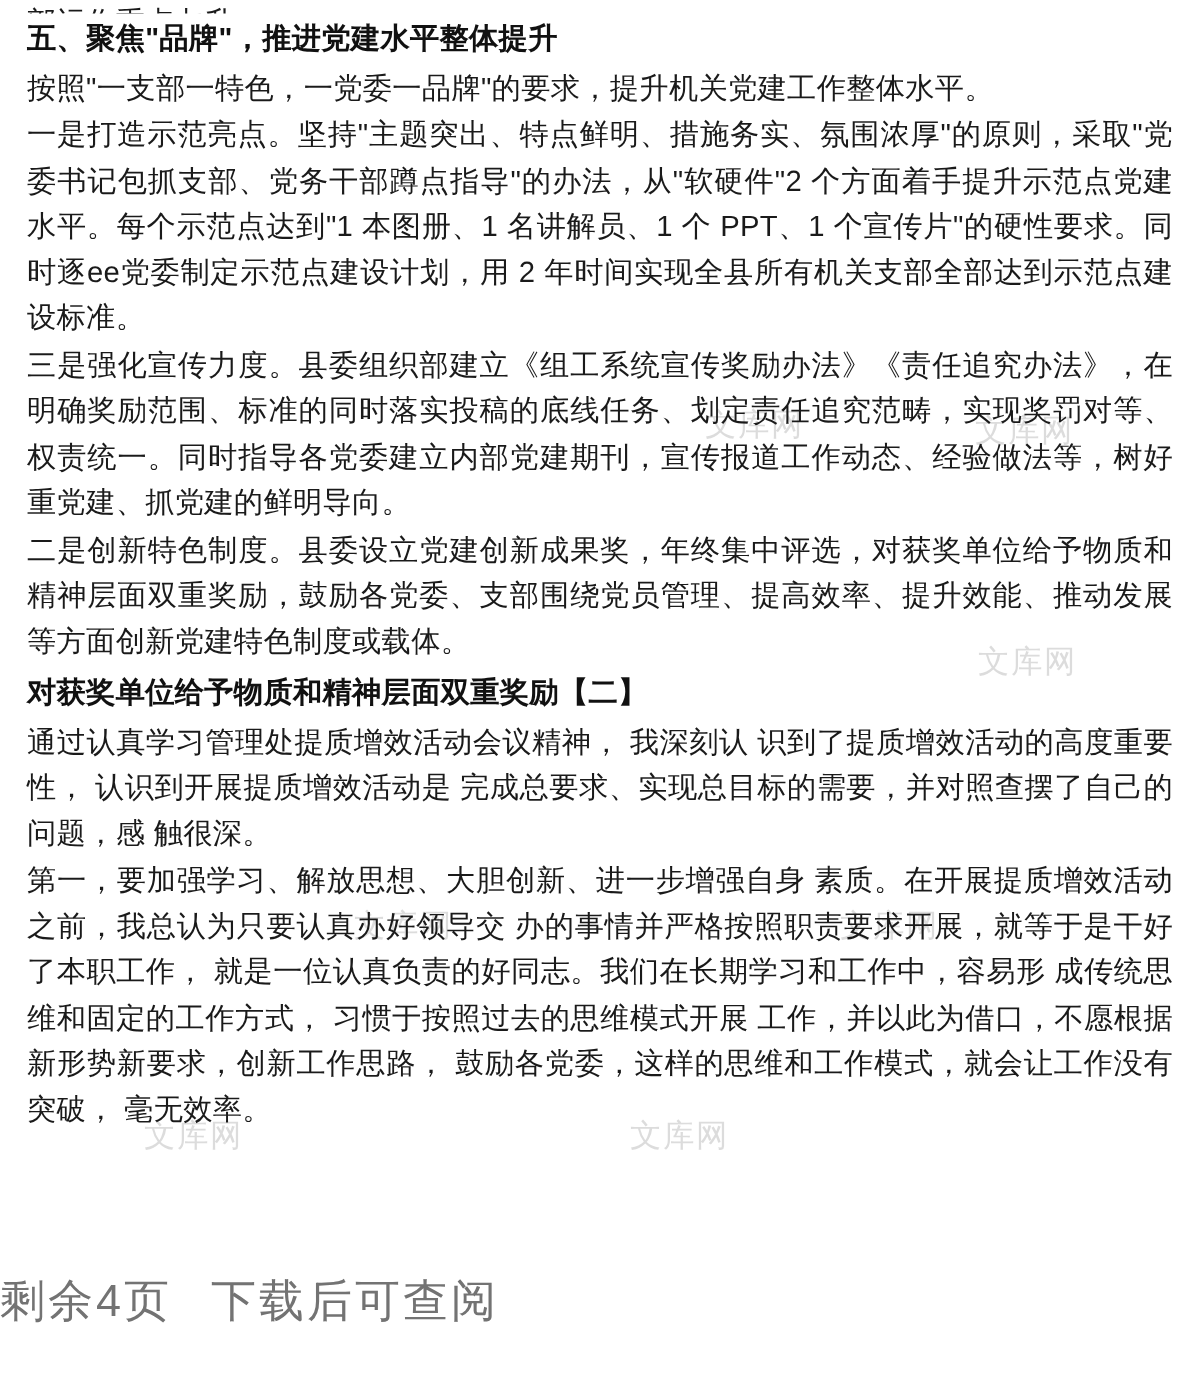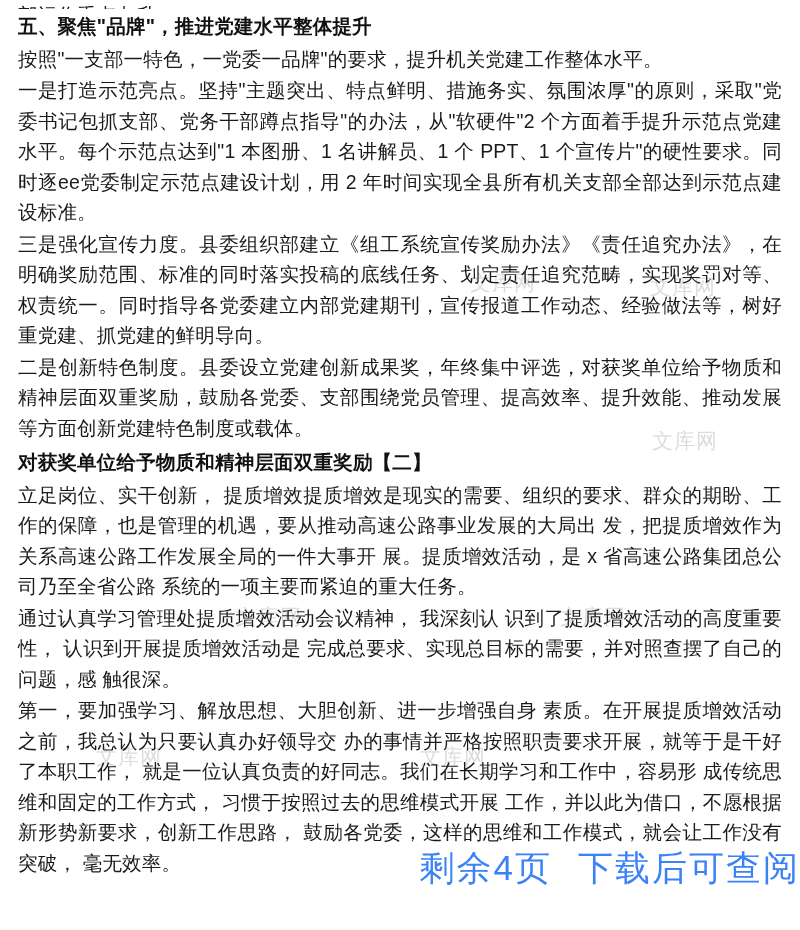--- a/index.html
+++ b/index.html
@@ -52,24 +52,24 @@
     font-weight: bold;
     letter-spacing: 0.2px;
     color: #111111;
   }
   .spacer-small { height: 3px; }
   .footer-note {
     position: absolute;
     left: 0;
     right: 0;
     bottom: 42px;
-    text-align: right;
-    font-size: 35px;
+    text-align: left;
+    font-size: 30px;
     line-height: 40px;
-    color: #3b82f6;
+    color: #737373;
     letter-spacing: 2px;
     z-index: 3;
   }
   .footer-note .gap {
     display: inline-block;
     width: 26px;
   }
   
   .watermark-layer {
     position: absolute;
@@ -111,21 +111,20 @@
 
     <div class="clipped-line">部运作重点占升。</div>
 
     <p class="heading">五、聚焦"品牌"，推进党建水平整体提升</p>
     <p class="para">按照"一支部一特色，一党委一品牌"的要求，提升机关党建工作整体水平。</p>
     <p class="para">一是打造示范亮点。坚持"主题突出、特点鲜明、措施务实、氛围浓厚"的原则，采取"党委书记包抓支部、党务干部蹲点指导"的办法，从"软硬件"2 个方面着手提升示范点党建水平。每个示范点达到"1 本图册、1 名讲解员、1 个 PPT、1 个宣传片"的硬性要求。同时逐ее党委制定示范点建设计划，用 2 年时间实现全县所有机关支部全部达到示范点建设标准。</p>
     <p class="para">三是强化宣传力度。县委组织部建立《组工系统宣传奖励办法》《责任追究办法》，在明确奖励范围、标准的同时落实投稿的底线任务、划定责任追究范畴，实现奖罚对等、权责统一。同时指导各党委建立内部党建期刊，宣传报道工作动态、经验做法等，树好重党建、抓党建的鲜明导向。</p>
     <p class="para">二是创新特色制度。县委设立党建创新成果奖，年终集中评选，对获奖单位给予物质和精神层面双重奖励，鼓励各党委、支部围绕党员管理、提高效率、提升效能、推动发展等方面创新党建特色制度或载体。</p>
     <div class="spacer-small"></div>
     <p class="heading">对获奖单位给予物质和精神层面双重奖励【二】</p>
-    <p class="para">立足岗位、实干创新，  提质增效提质增效是现实的需要、组织的要求、群众的期盼、工作的保障，也是管理的机遇，要从推动高速公路事业发展的大局出 发，把提质增效作为关系高速公路工作发展全局的一件大事开 展。提质增效活动，是 x 省高速公路集团总公司乃至全省公路 系统的一项主要而紧迫的重大任务。</p>
     <p class="para">通过认真学习管理处提质增效活动会议精神，  我深刻认 识到了提质增效活动的高度重要性，  认识到开展提质增效活动是 完成总要求、实现总目标的需要，并对照查摆了自己的问题，感  触很深。</p>
     <p class="para">第一，要加强学习、解放思想、大胆创新、进一步增强自身 素质。在开展提质增效活动之前，我总认为只要认真办好领导交 办的事情并严格按照职责要求开展，就等于是干好了本职工作，  就是一位认真负责的好同志。我们在长期学习和工作中，容易形 成传统思维和固定的工作方式，  习惯于按照过去的思维模式开展 工作，并以此为借口，不愿根据新形势新要求，创新工作思路，  鼓励各党委，这样的思维和工作模式，就会让工作没有突破，  毫无效率。</p>
 
   </div>
 
   <div class="footer-note">
     <span>剩余4页</span><span class="gap"></span><span>下载后可查阅</span>
   </div>
 
 </div>

